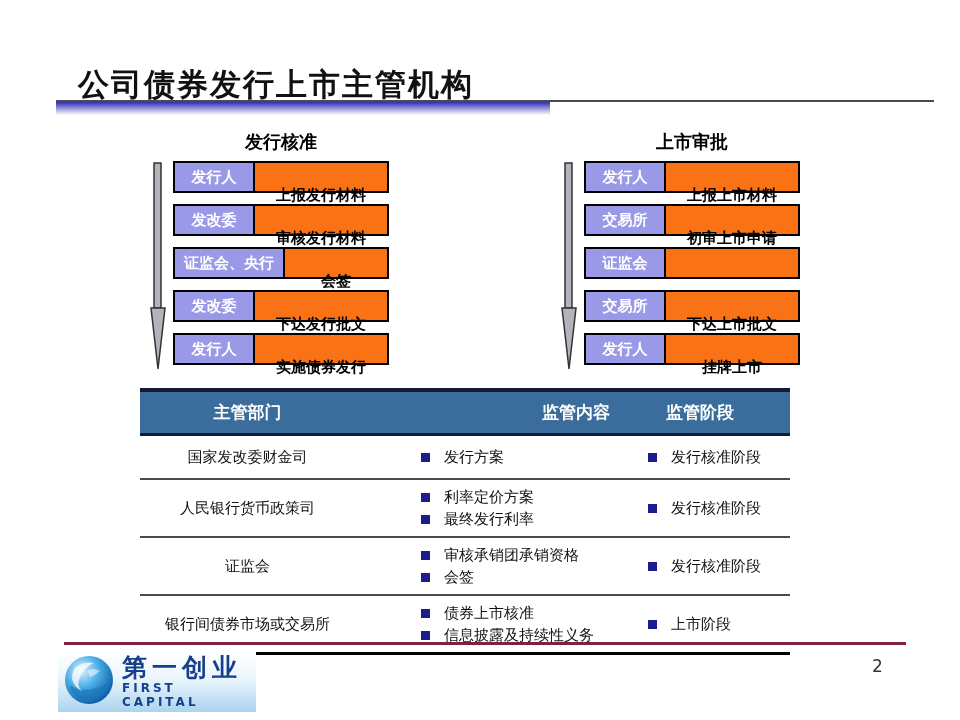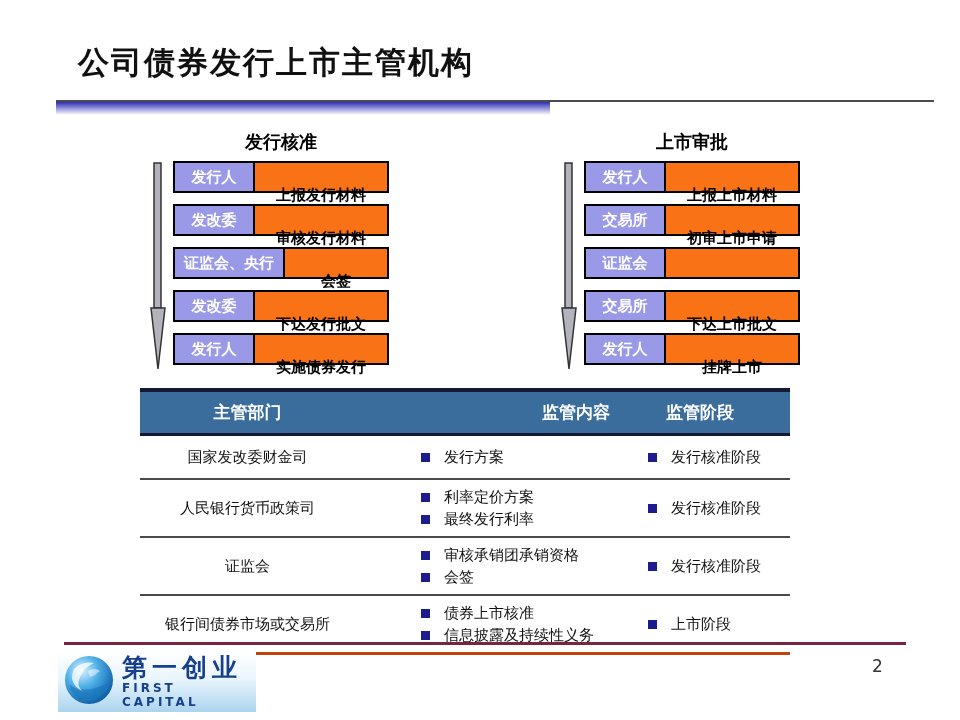--- a/index.html
+++ b/index.html
@@ -1,20 +1,20 @@
 <!DOCTYPE html>
 <html><head>
 <meta charset="utf-8">
 <style>
   * { margin:0; padding:0; box-sizing:border-box; }
   body { font-family:"DejaVu Sans", "Liberation Sans", sans-serif; }
   .slide { position:relative; width:960px; height:720px; background:#ffffff; overflow:hidden; }
 
   
-  .page-title { position:absolute; left:78px; top:42px; font-size:31px; font-weight:bold;
+  .page-title { position:absolute; left:78px; top:64px; font-size:31px; font-weight:bold;
     color:#111; font-family:"DejaVu Serif", "Liberation Serif", serif; letter-spacing:2px; }
   .title-rule { position:absolute; left:56px; top:100px; width:878px; height:2px; background:#4a4a55; }
   .title-underline { position:absolute; left:56px; top:102px; width:494px; height:13px;
     background:linear-gradient(to bottom, #2d2dae 0%, #8c8cd8 45%, #ffffff 100%); }
 
   
   .flowchart { position:absolute; top:130px; width:240px; }
   .fc-left { left:149px; }
   .fc-right { left:560px; }
   .fc-title { margin-left:24px; text-align:center; font-size:18px; font-weight:bold; color:#000; margin-bottom:7px; }
@@ -30,21 +30,21 @@
     font-weight:bold; font-size:15px; color:#000; white-space:nowrap;margin-top:32px; }
 
   
   .reg-table { position:absolute; left:140px; top:388px; width:650px; }
   .t-header { display:flex; background:#3a6d9b; border-top:4px solid #141a33; border-bottom:3px solid #141a33;
     color:#ffffff; font-weight:bold; font-size:17px; height:48px; align-items:center; }
   .t-header .c1, .t-row .c1 { width:215px; text-align:center; }
   .t-header .c2 { width:255px; text-align:right; }
   .t-header .c3 { width:180px; text-align:center; }
   .t-row { display:flex; align-items:center; border-bottom:2px solid #4a4a4a; padding:6px 0; }
-  .t-row:last-child { border-bottom:3px solid #c2410c; }
+  .t-row:last-child { border-bottom:3px solid #000000; }
   .t-row .c1 { font-size:15px; color:#111; }
   .t-row .c2 { width:255px; padding-left:66px; }
   .t-row .c3 { width:180px; padding-left:38px; }
   .bullet-item { display:flex; align-items:center; font-size:15px; color:#111; line-height:22px; }
   .sq { display:inline-block; width:9px; height:9px; background:#1c1c8f; margin-right:14px; flex:none; }
   .r1 { min-height:44px; } .r2 { min-height:50px; } .r3 { min-height:46px; } .r4 { min-height:44px; }
 
   
   .footer-divider { position:absolute; left:64px; top:642px; width:842px; height:3px; background:#7a2440; }
   .logo { position:absolute; left:58px; top:652px; width:198px; height:60px; display:flex; align-items:center;

